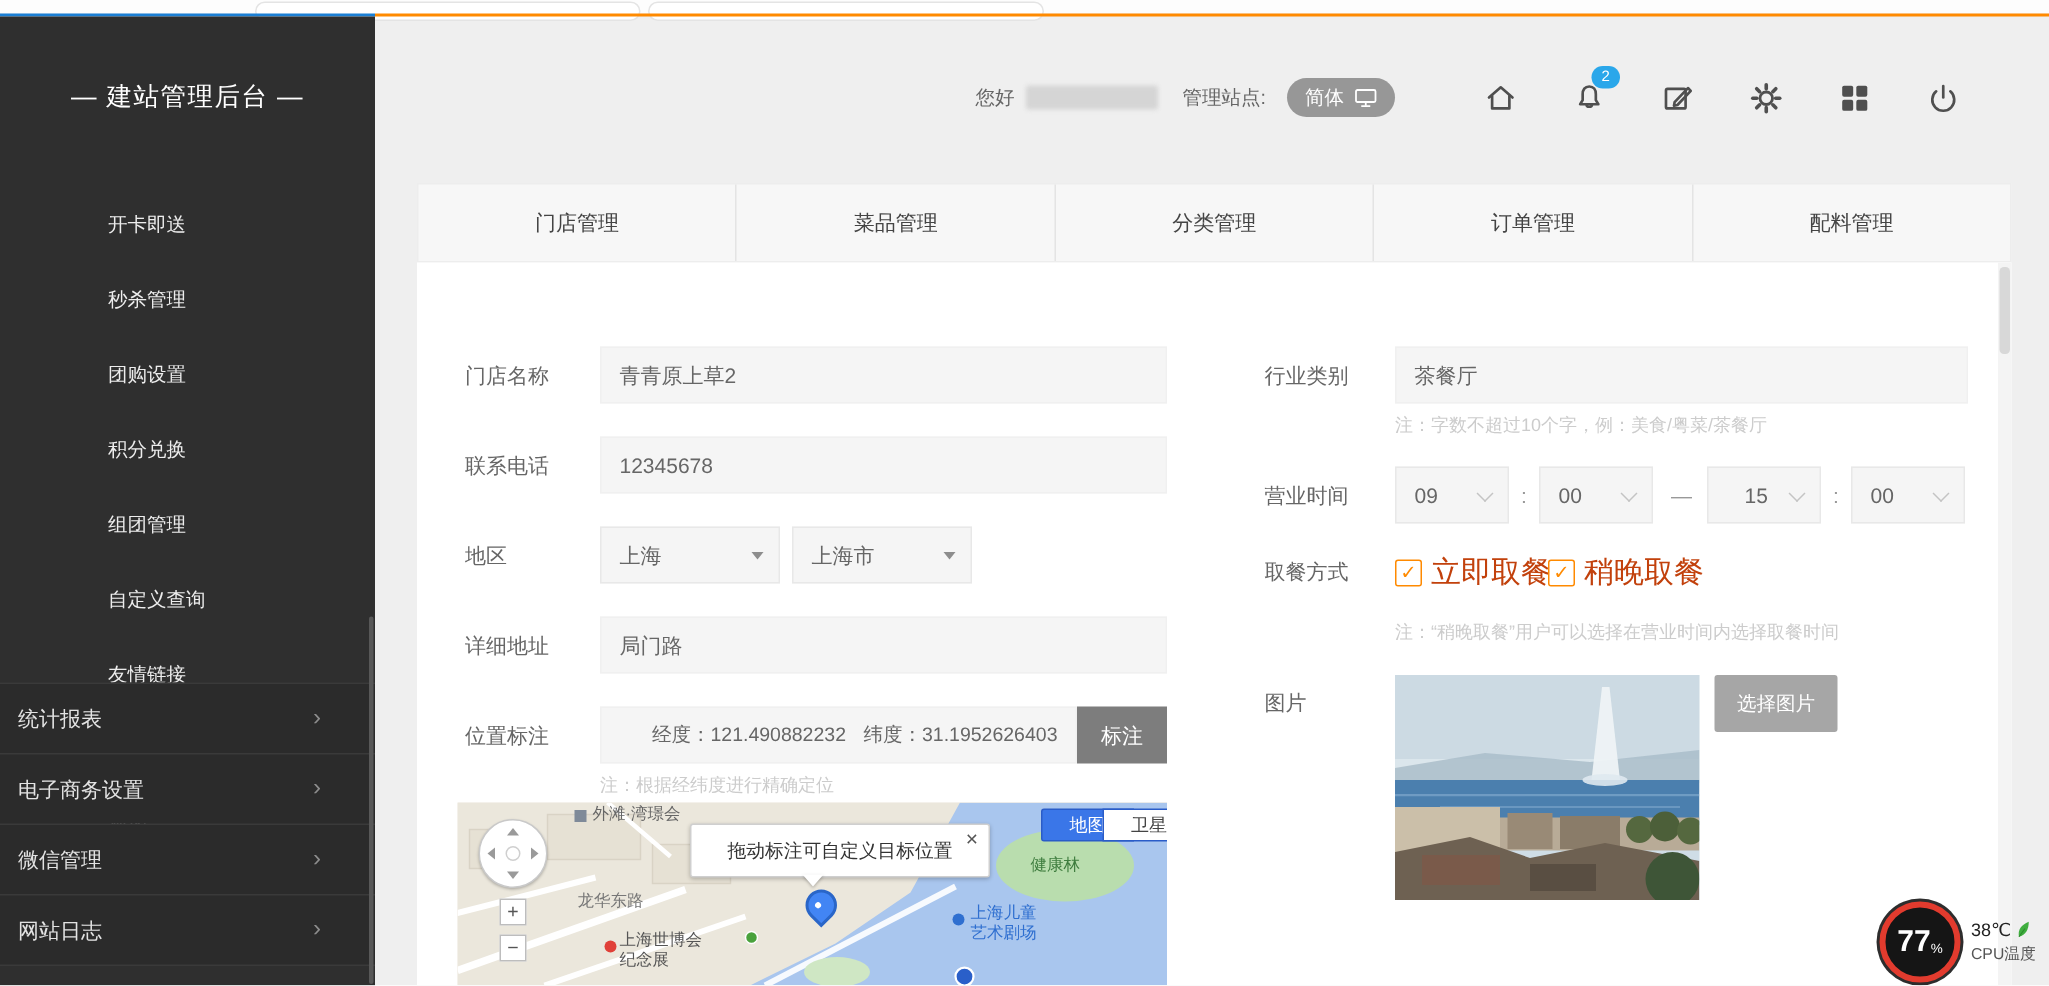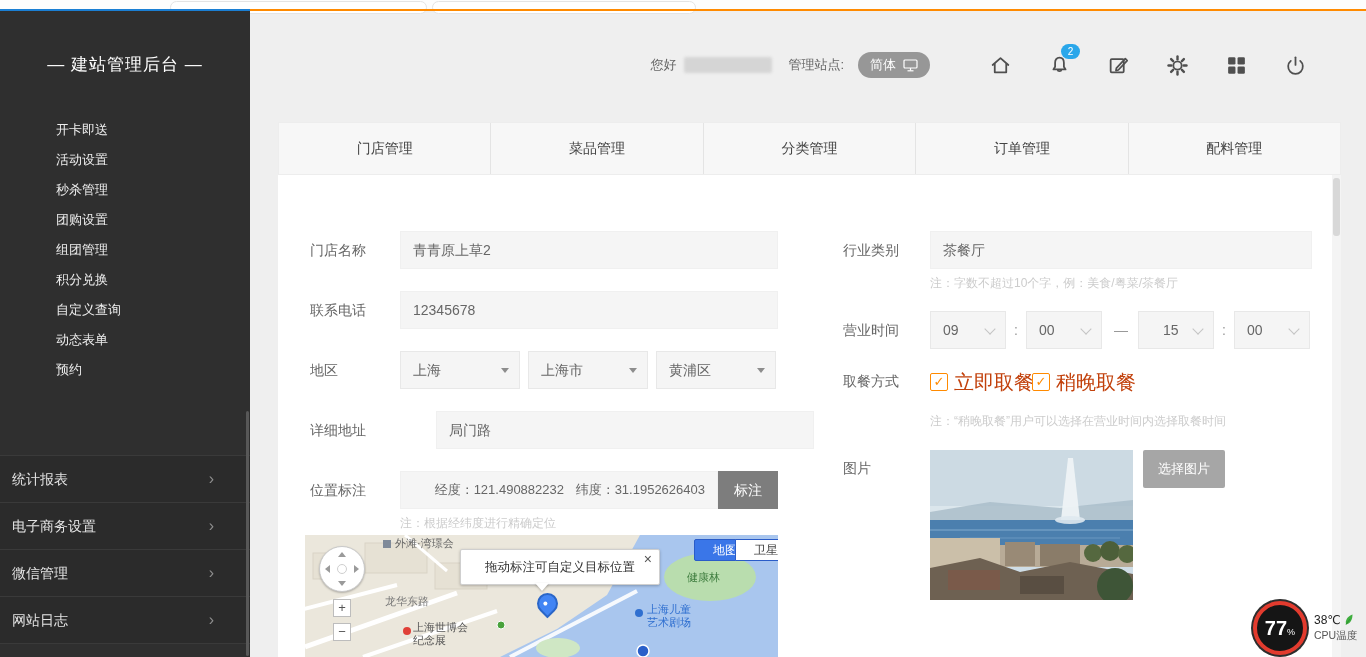--- a/index.html
+++ b/index.html
@@ -9,21 +9,21 @@
   
   #topstrip{left:0;top:0;width:1366px;height:9px;background:#fdfdfd;}
   .chromefrag{top:1px;height:11px;border:1px solid #e4e4e4;border-radius:7px;background:#fff;}
   #accent-blue{left:0;top:9px;width:250px;height:2px;background:#1b7fd4;}
   #accent-orange{left:250px;top:9px;width:1116px;height:2px;background:#ff8a00;}
 
   
   #sidebar{left:0;top:11px;width:250px;height:646px;background:#2f2f2f;overflow:hidden;}
   #sidebar-title{top:42px;left:0;width:100%;text-align:center;color:#fff;font-size:17px;letter-spacing:1px;}
   #side-menu{top:104px;left:0;right:0;}
-  .menu-item{height:30px;line-height:30px;padding-left:56px;font-size:13px;color:#ededed;cursor:pointer;}
+  .menu-item{height:30px;line-height:30px;padding-left:72px;font-size:13px;color:#ededed;cursor:pointer;margin-top:20px;}
   .menu-item .active-box{display:inline-block;line-height:22px;height:22px;border:1px solid #ff5b29;color:#ff7320;padding:0 12px;margin-left:-1px;border-radius:1px;margin-top:3px;}
   #side-sections{top:444px;left:0;right:0;}
   .section{height:46px;line-height:46px;background:#2b2b2b;border-top:1px solid #3a3a3a;color:#e3e3e3;font-size:14px;padding-left:12px;position:relative;cursor:pointer;}
   .section:last-child{border-bottom:1px solid #3a3a3a;}
   .section .chev{position:absolute;right:36px;top:0;color:#8d8d8d;font-size:16px;}
   #side-scroll{right:1px;top:400px;width:3px;height:245px;background:#585858;border-radius:2px;}
 
   
   #topbar{left:250px;top:11px;width:1116px;height:108px;display:flex;align-items:center;justify-content:flex-end;padding-right:58px;box-sizing:border-box;}
   .hd-text{font-size:13px;color:#666;}
@@ -98,26 +98,26 @@
     <div class="chromefrag abs" style="left:170px;width:255px;"></div>
     <div class="chromefrag abs" style="left:432px;width:262px;"></div>
   </div>
   <div id="accent-blue" class="abs"></div>
   <div id="accent-orange" class="abs"></div>
 
   <div id="sidebar" class="abs">
     <div id="sidebar-title" class="abs">— 建站管理后台 —</div>
     <div id="side-menu" class="abs">
       <div class="menu-item"><span>开卡即送</span></div>
-      <div class="menu-item"><span>活动设置</span></div>
       <div class="menu-item"><span>秒杀管理</span></div>
       <div class="menu-item"><span>团购设置</span></div>
+      <div class="menu-item"><span>积分兑换</span></div>
       <div class="menu-item"><span>组团管理</span></div>
-      <div class="menu-item"><span>积分兑换</span></div>
       <div class="menu-item"><span>自定义查询</span></div>
+      <div class="menu-item"><span>友情链接</span></div>
       <div class="menu-item"><span>动态表单</span></div>
       <div class="menu-item"><span>预约</span></div>
     </div>
     <div id="side-sections" class="abs">
       <div class="section"><span>统计报表</span><span class="chev">›</span></div>
       <div class="section"><span>电子商务设置</span><span class="chev">›</span></div>
       <div class="section"><span>微信管理</span><span class="chev">›</span></div>
       <div class="section"><span>网站日志</span><span class="chev">›</span></div>
     </div>
     <div id="side-scroll" class="abs"></div>
@@ -201,24 +201,23 @@
 
     <div class="flabel" style="left:32px;top:56px;">门店名称</div>
     <div class="finput" style="left:122px;top:56px;width:378px;">青青原上草2</div>
 
     <div class="flabel" style="left:32px;top:116px;">联系电话</div>
     <div class="finput" style="left:122px;top:116px;width:378px;">12345678</div>
 
     <div class="flabel" style="left:32px;top:176px;">地区</div>
     <div class="fselect tri" style="left:122px;top:176px;width:120px;">上海</div>
     <div class="fselect tri" style="left:250px;top:176px;width:120px;">上海市</div>
-    <div class="fselect tri" style="left:378px;top:176px;width:120px;">黄浦区</div>
 
     <div class="flabel" style="left:32px;top:236px;">详细地址</div>
-    <div class="finput" style="left:122px;top:236px;width:378px;margin-left:36px;">局门路</div>
+    <div class="finput" style="left:122px;top:236px;width:378px;">局门路</div>
 
     <div class="flabel" style="left:32px;top:296px;">位置标注</div>
     <div class="finput" style="left:122px;top:296px;width:318px;font-size:13px;text-align:right;">
       <span>经度：</span><span>121.490882232</span>
       <span style="margin-left:8px;">纬度：</span><span>31.1952626403</span>
     </div>
     <div id="mark-btn">标注</div>
     <div class="note" style="left:122px;top:340px;">注：根据经纬度进行精确定位</div>
 
     <div id="map">

